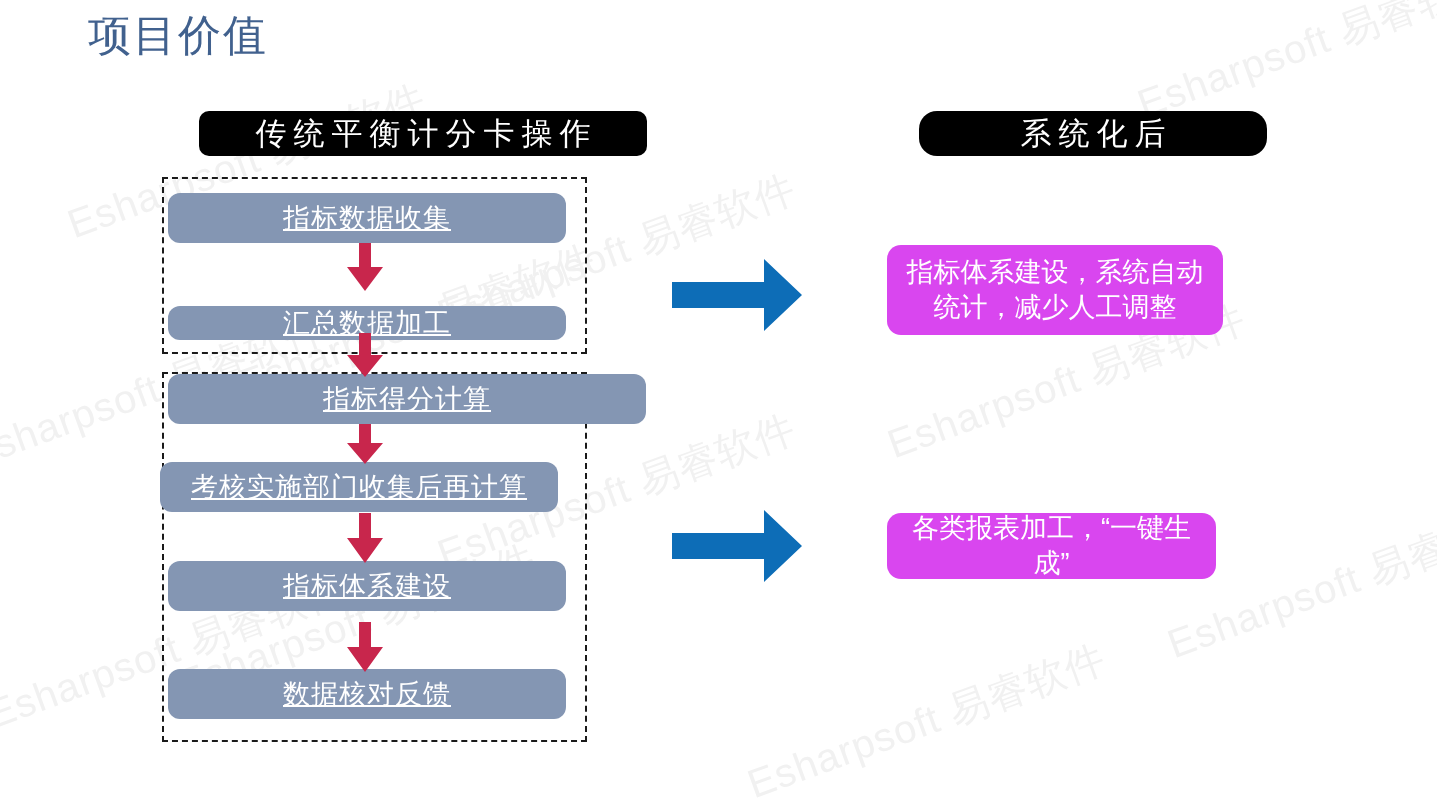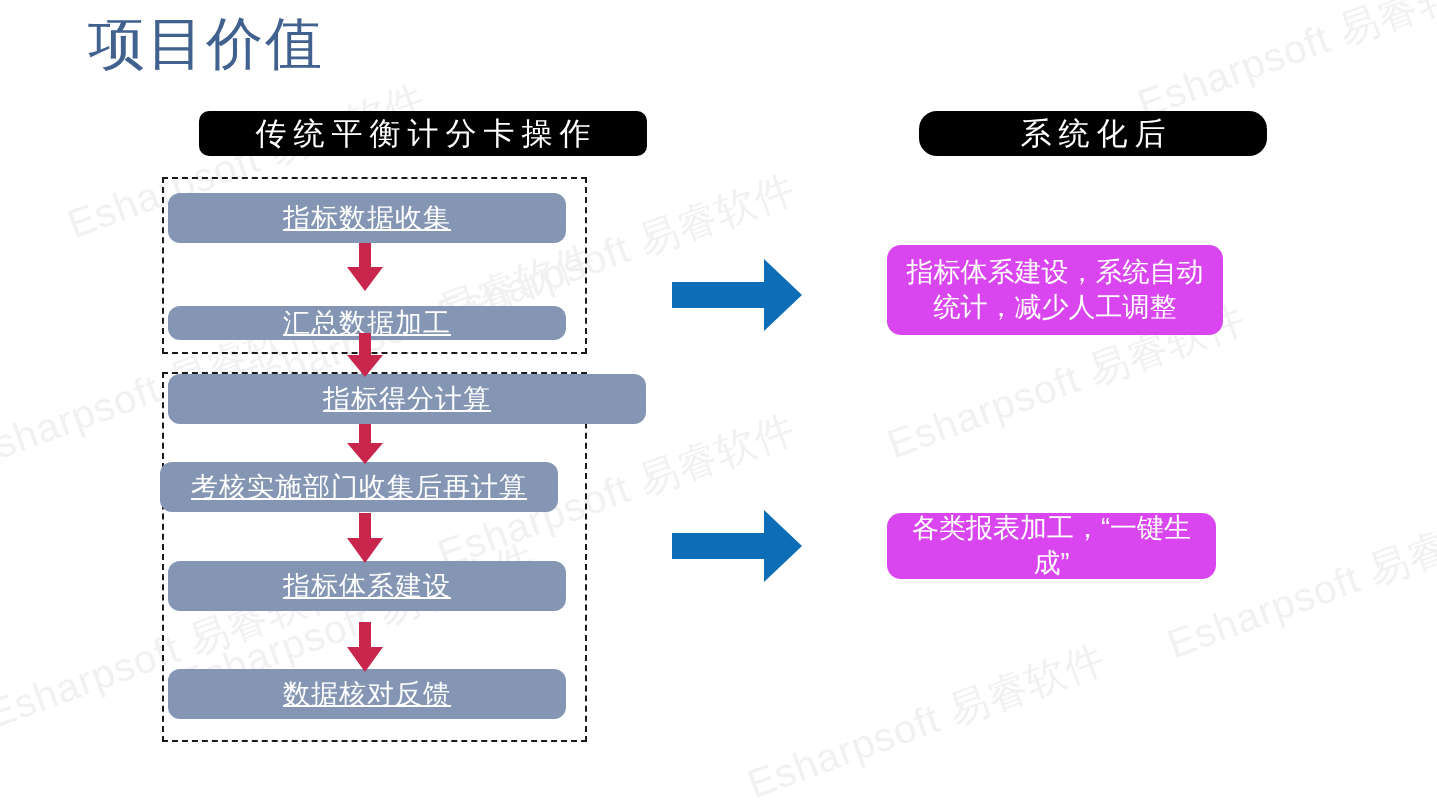--- a/index.html
+++ b/index.html
@@ -32,21 +32,21 @@
     transform: rotate(-20deg);
     transform-origin: left top;
     letter-spacing: 1px;
   }
 
   
   .page-title {
     position: absolute;
     left: 88px;
     top: 12px;
-    font-size: 57px;
+    font-size: 43px;
     line-height: 1.1;
     color: #41618e;
     letter-spacing: 2px;
     z-index: 5;
   }
 
   
   .col-header {
     position: absolute;
     background: #000000;

